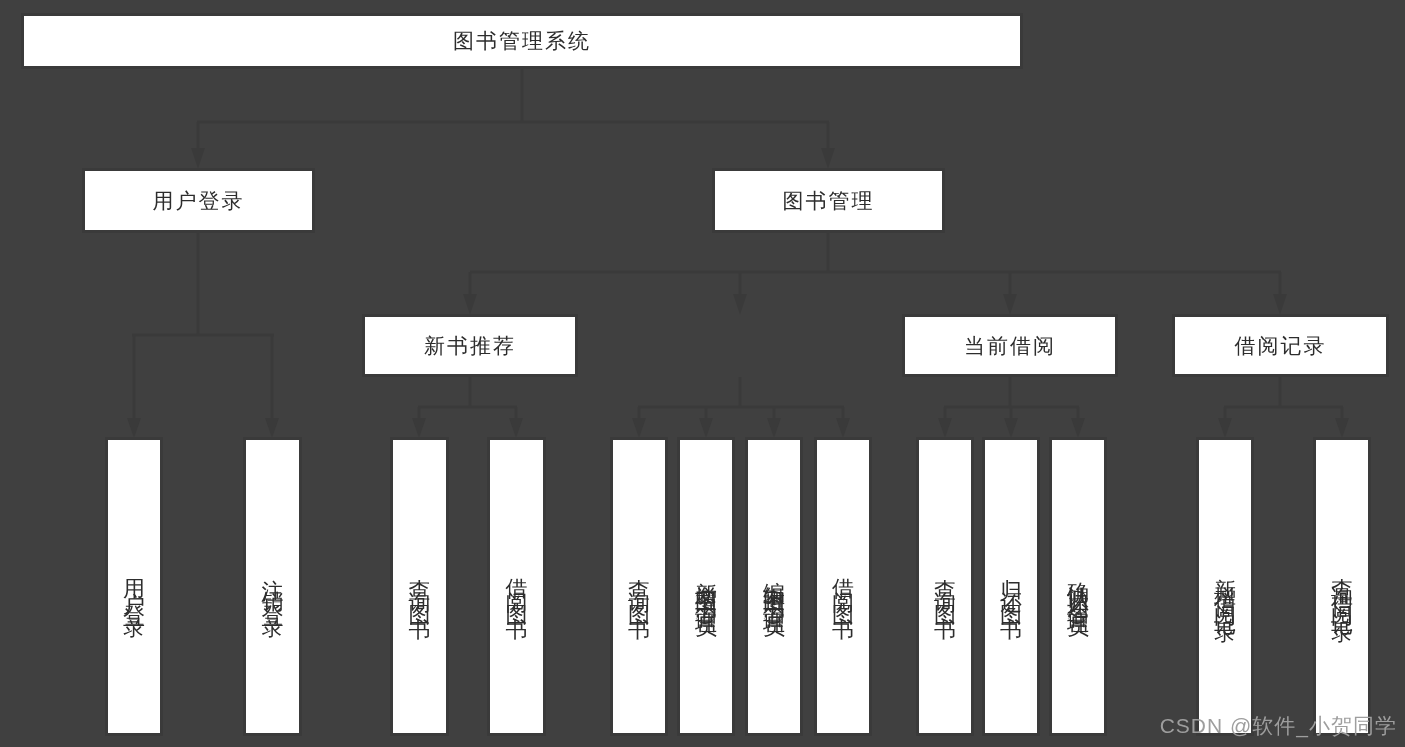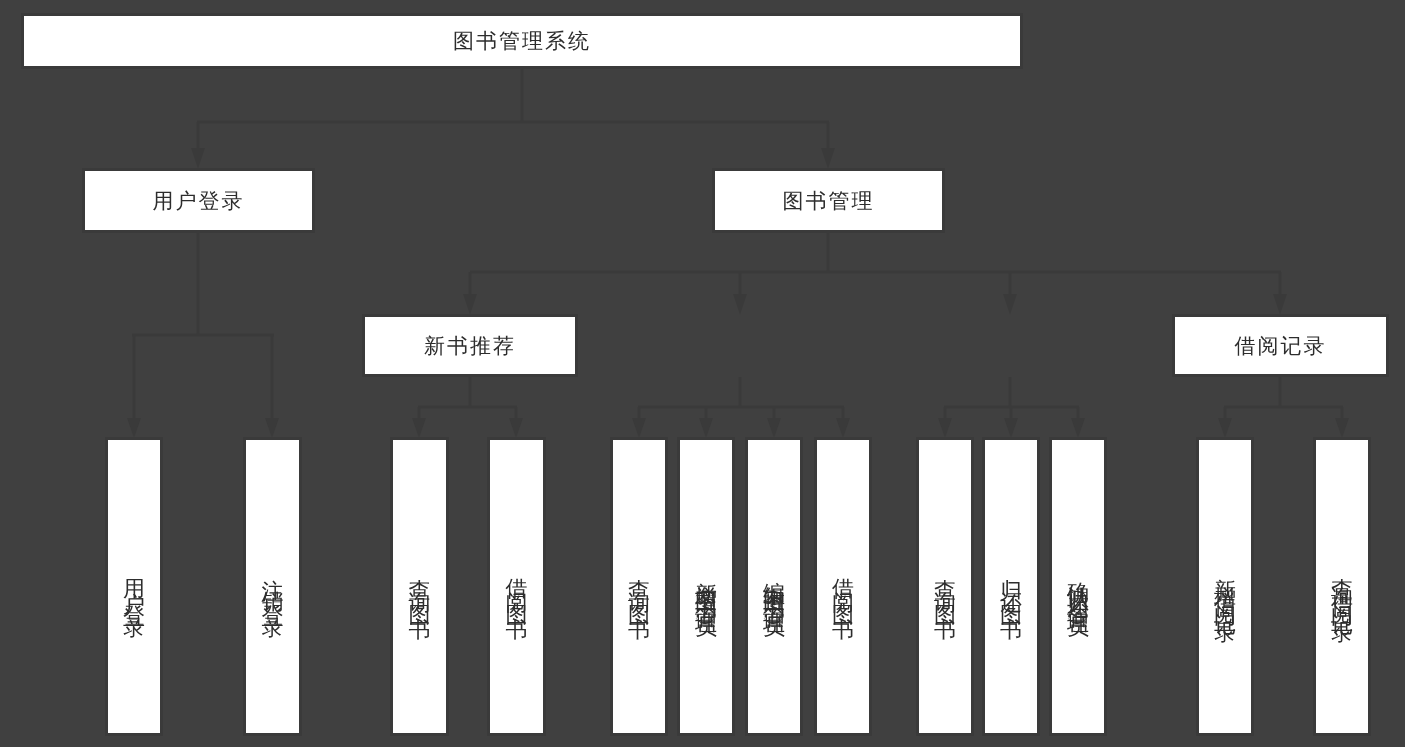--- a/index.html
+++ b/index.html
@@ -108,20 +108,23 @@
   <div class="box h" style="left:82px; top:168px; width:233px; height:65px">
     <span>用户登录</span>
   </div>
   <div class="box h" style="left:362px; top:314px; width:216px; height:63px">
     <span>新书推荐</span>
   </div>
 
   <div class="box h" style="left:712px; top:168px; width:233px; height:65px">
     <span>图书管理</span>
   </div>
+  <div class="box h" style="left:902px; top:314px; width:216px; height:63px">
+    <span>当前借阅</span>
+  </div>
   <div class="box h" style="left:1172px; top:314px; width:217px; height:63px">
     <span>借阅记录</span>
   </div>
 
   <div class="box v sp-lg" style="left:105px; top:437px; width:58px; height:299px">
     <span>用户登录</span>
   </div>
   <div class="box v sp-lg" style="left:243px; top:437px; width:59px; height:299px">
     <span>注销登录</span>
   </div>
@@ -156,13 +159,14 @@
     <span>确认归还（管理员）</span>
   </div>
 
   <div class="box v sp-md" style="left:1196px; top:437px; width:58px; height:299px">
     <span>新增借阅记录</span>
   </div>
   <div class="box v sp-md" style="left:1313px; top:437px; width:58px; height:299px">
     <span>查询借阅记录</span>
   </div>
 
+  <div class="watermark">CSDN @软件_小贺同学</div>
 </div>
 
 </body></html>

